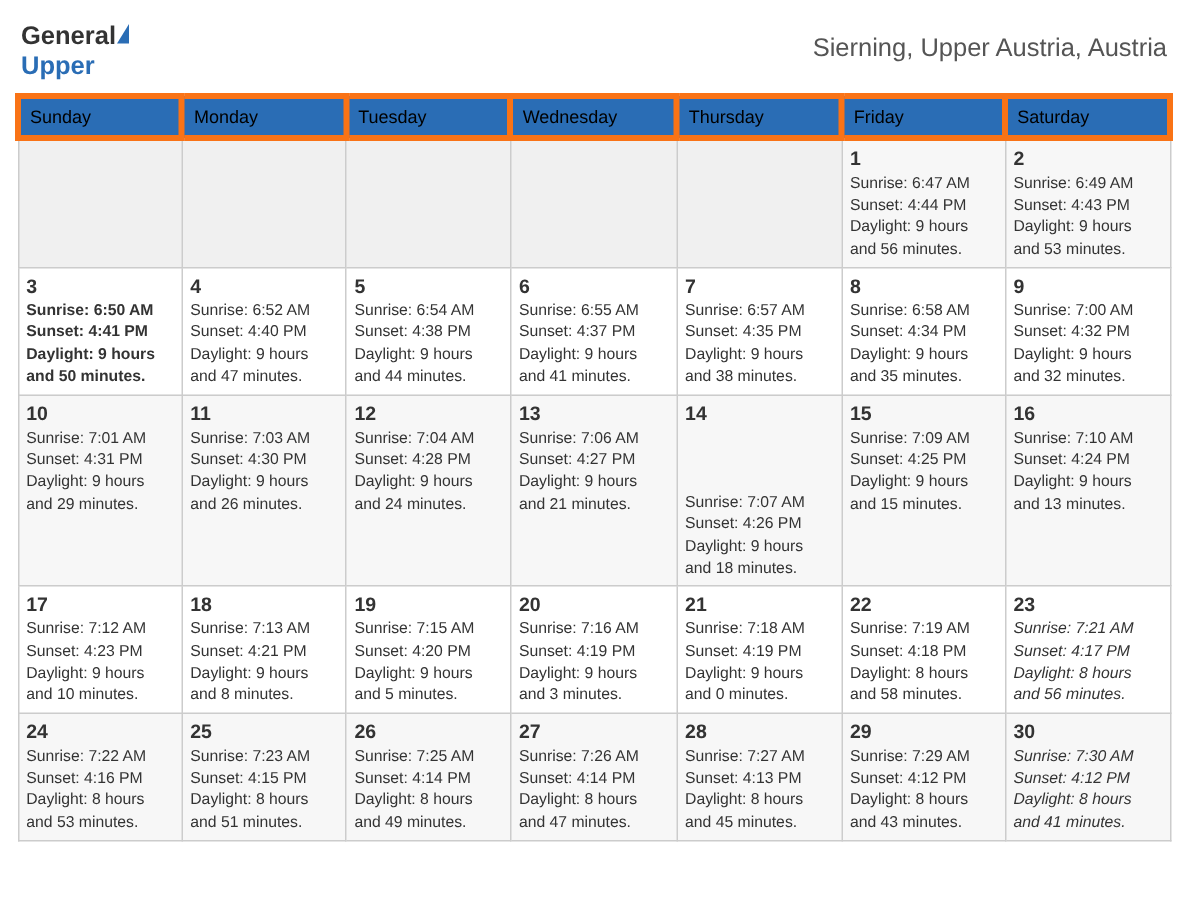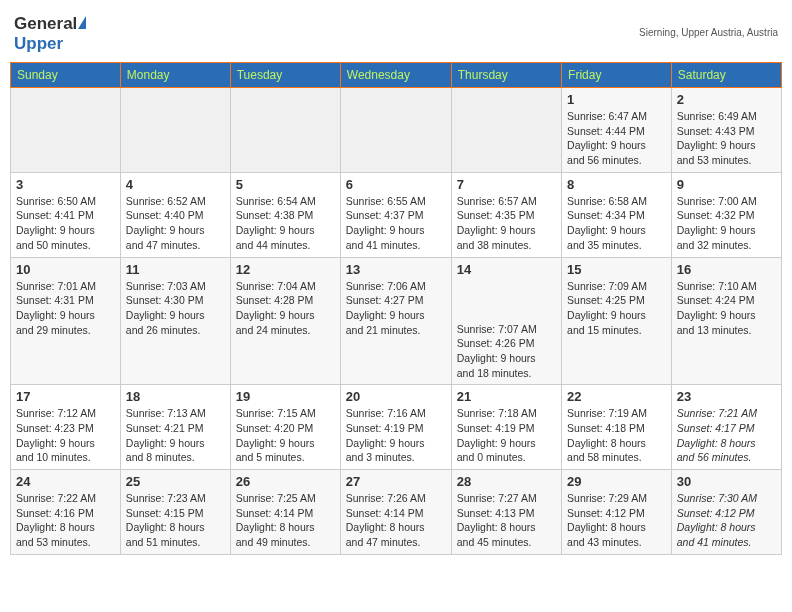--- a/index.html
+++ b/index.html
@@ -26,36 +26,36 @@
     .title-section {
       text-align: right;
     }
     .month-title {
       font-size: 36px;
       font-weight: normal;
       color: #333;
       line-height: 1.1;
     }
     .location {
-      font-size: 10px;
+      font-size: 17px;
       color: #555;
     }
     .calendar {
       width: 100%;
       border-collapse: collapse;
       font-size: 11px;
     }
     .calendar thead tr th {
       background-color: #2a6db5;
-      color: #bef264;
+      color: #000000;
       text-align: left;
       padding: 5px 6px;
       font-size: 12px;
       font-weight: normal;
-      border: 1px solid #f97316;
+      border: 4px solid #f97316;
     }
     .calendar tbody tr td {
       vertical-align: top;
       border: 1px solid #ccc;
       padding: 4px 5px;
       width: 113px;
       min-height: 80px;
       background: #fff;
     }
     .calendar tbody tr:nth-child(odd) td {
@@ -152,21 +152,21 @@
           <span class="day-number">2</span>
           <div class="day-details" style="white-space: pre-line;">Sunrise: 6:49 AM
 Sunset: 4:43 PM
 Daylight: 9 hours
 and 53 minutes.</div>
         </td>
       </tr>
       <tr>
         <td>
           <span class="day-number">3</span>
-          <div class="day-details" style="white-space: pre-line;">Sunrise: 6:50 AM
+          <div class="day-details" style="white-space: pre-line; font-weight: bold;">Sunrise: 6:50 AM
 Sunset: 4:41 PM
 Daylight: 9 hours
 and 50 minutes.</div>
         </td>
         <td>
           <span class="day-number">4</span>
           <div class="day-details" style="white-space: pre-line;">Sunrise: 6:52 AM
 Sunset: 4:40 PM
 Daylight: 9 hours
 and 47 minutes.</div>

